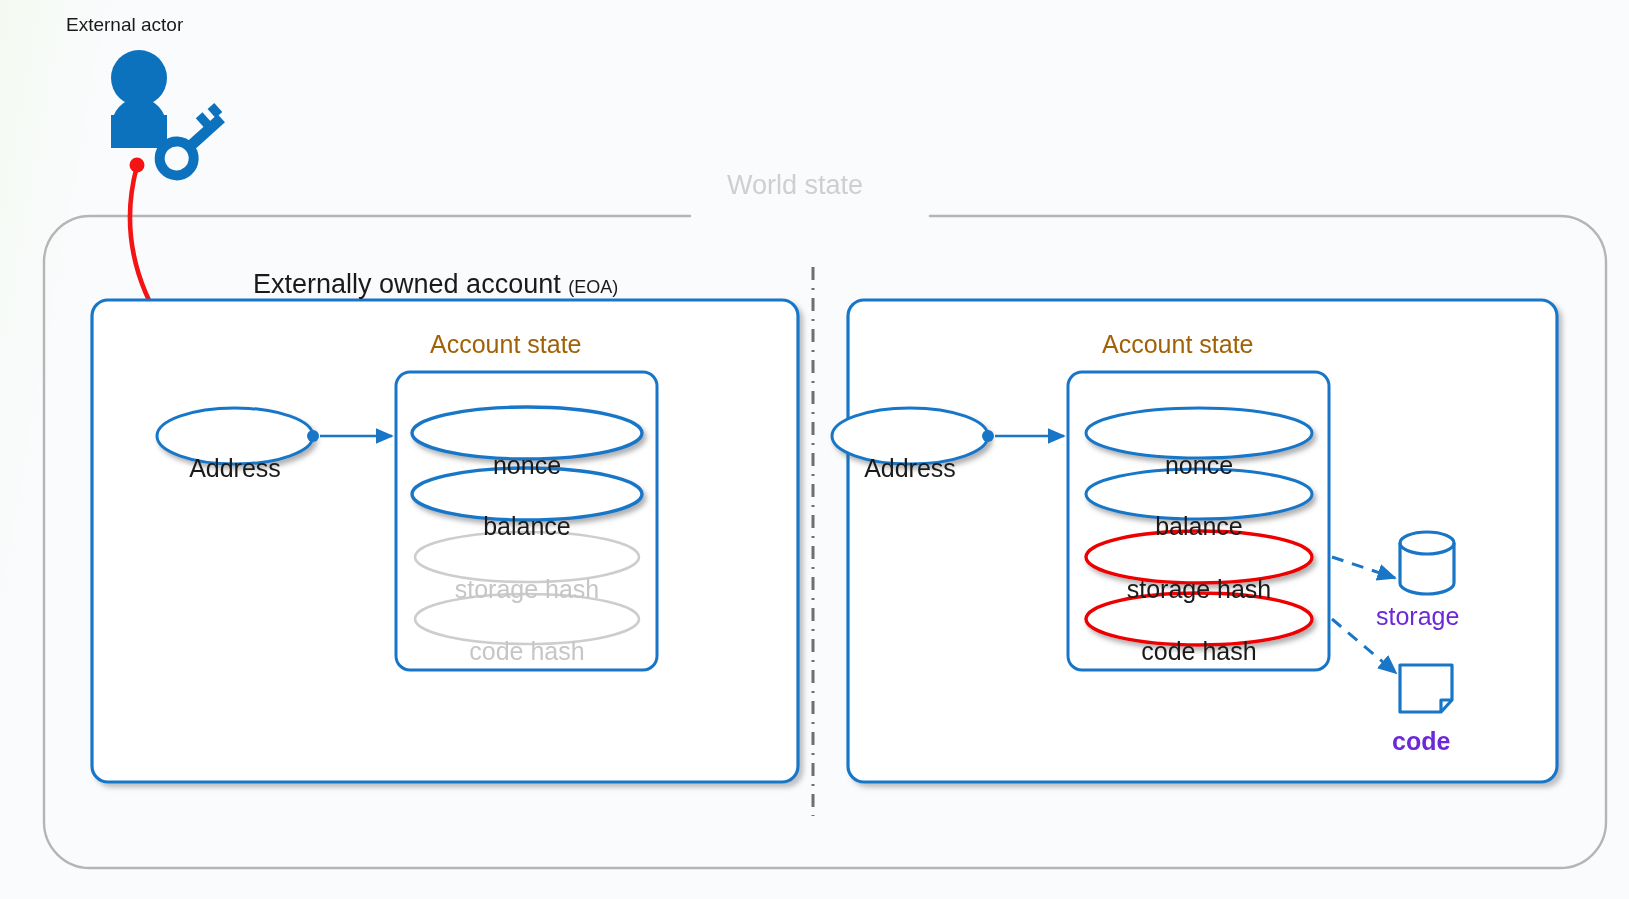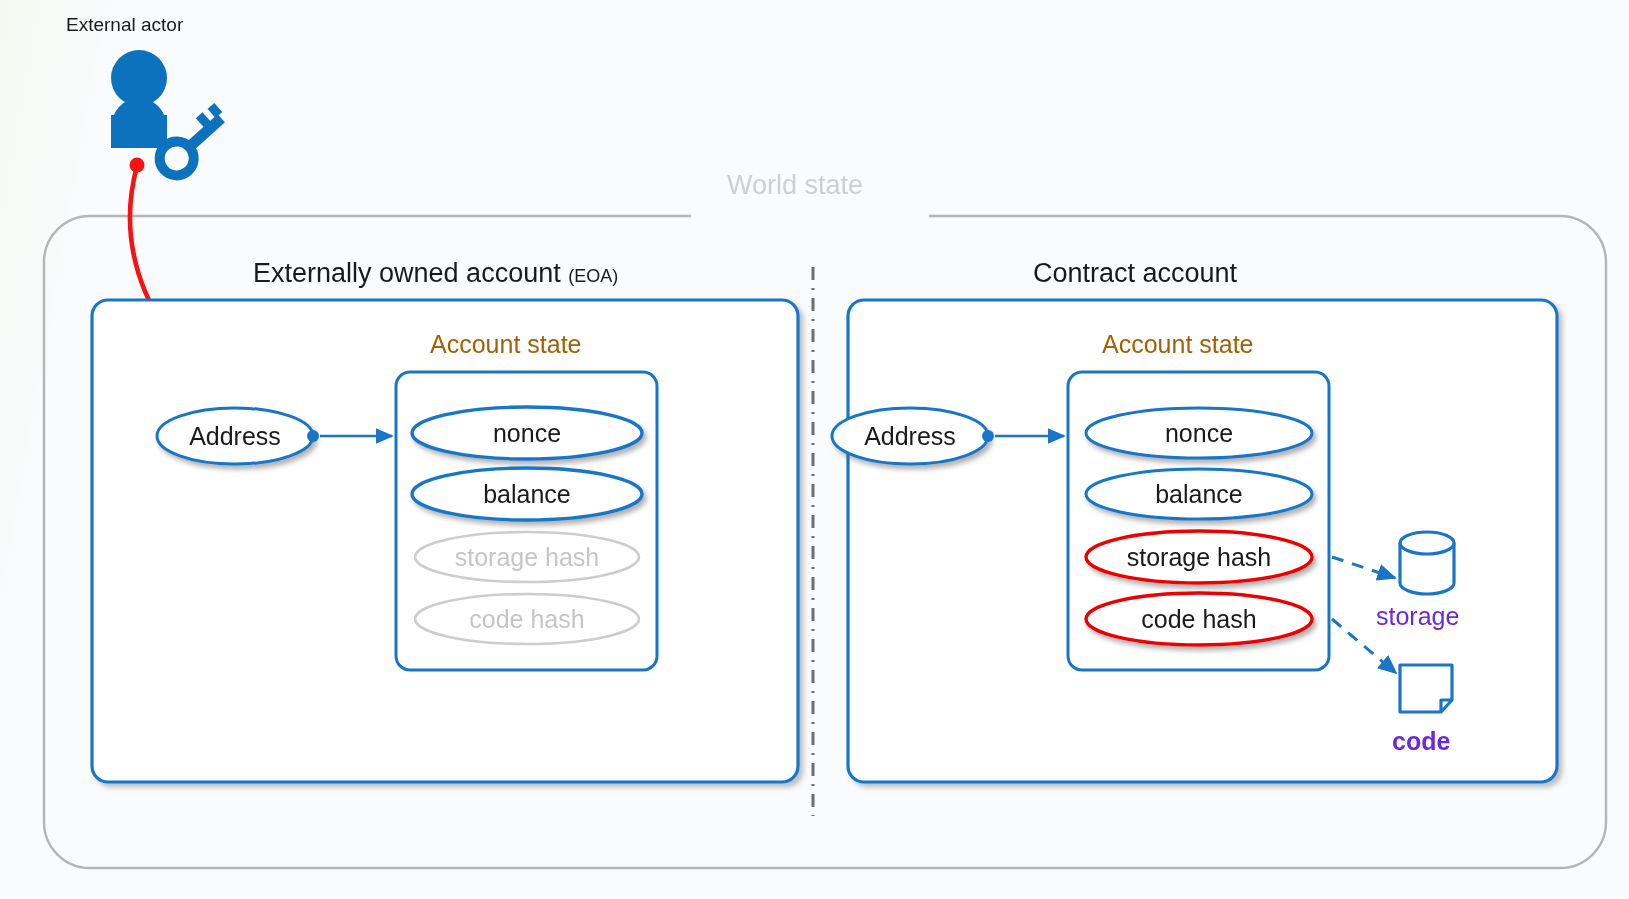--- a/index.html
+++ b/index.html
@@ -42,38 +42,40 @@
   .world-state-label {
     font-size: 27px;
     color: #cfcfcf;
     left: 727px;
     top: 170px;
     text-align: right;
   }
   .panel-title {
     font-size: 27px;
     color: #1a1a1a;
+    margin-top: 11px;
   }
   .panel-title .sub {
     font-size: 18px;
   }
   .eoa-title { left: 253px; top: 258px; }
   .contract-title { left: 1033px; top: 258px; }
   .section-title {
     font-size: 25px;
     color: #a16207;
   }
   .eoa-state-title { left: 430px; top: 330px; }
   .contract-state-title { left: 1102px; top: 330px; }
   .node-text {
     position: absolute;
     font-size: 25px;
     color: #1a1a1a;
     white-space: nowrap;
     text-align: center;
+    margin-top: 32px;
   }
   .node-text.muted { color: #c6c6c6; }
   .side-label {
     position: absolute;
     font-size: 25px;
     color: #6d28d9;
     white-space: nowrap;
     text-align: center;
   }
   .storage-label { left: 1376px; top: 602px; }
@@ -188,21 +190,20 @@
   </svg>
 
   <div class="lbl actor-label">External actor</div>
 
   <div class="lbl world-state-label">World state</div>
 
   <div class="lbl panel-title eoa-title">
     <span>Externally owned account</span><span>&nbsp;</span><span class="sub">(EOA)</span>
   </div>
 
-  <div class="lbl panel-title contract-title">Contract account</div>
 
   <div class="lbl section-title eoa-state-title">Account state</div>
 
   <div class="lbl section-title contract-state-title">Account state</div>
 
   <div class="node-text" style="left:157px; top:422px; width:156px;">Address</div>
   <div class="node-text" style="left:412px; top:419px; width:230px;">nonce</div>
   <div class="node-text" style="left:412px; top:480px; width:230px;">balance</div>
   <div class="node-text muted" style="left:412px; top:543px; width:230px;">storage hash</div>
   <div class="node-text muted" style="left:412px; top:605px; width:230px;">code hash</div>

